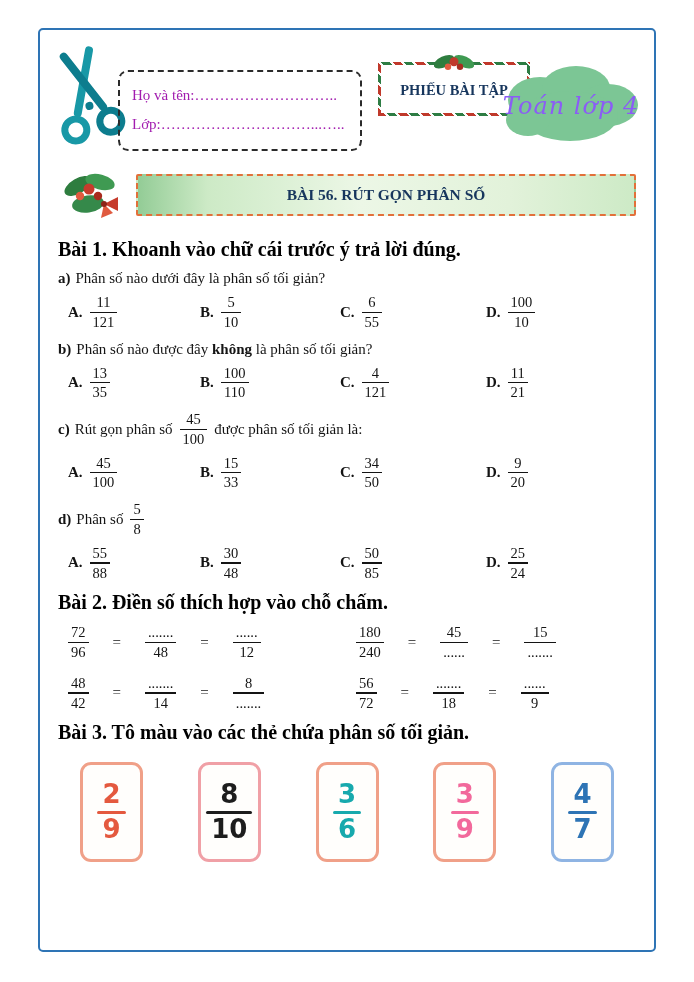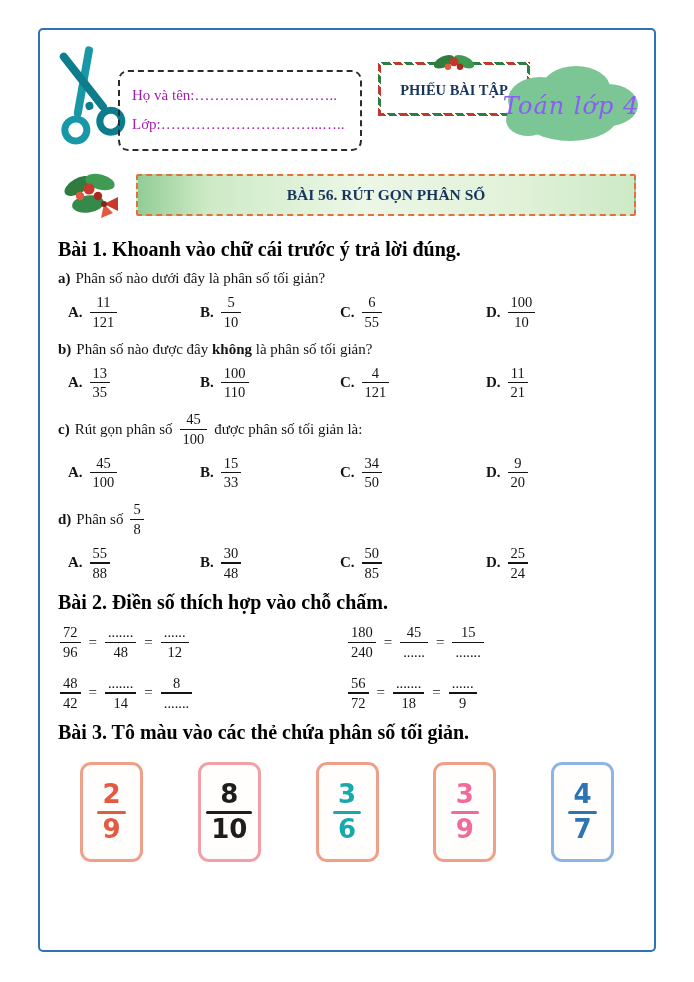--- a/index.html
+++ b/index.html
@@ -60,21 +60,21 @@
   .opts { display: flex; margin: 7px 0 10px; padding-left: 10px; }
   .opt { display: flex; align-items: center; }
   .opt-1 { width: 132px; } .opt-2 { width: 140px; } .opt-3 { width: 146px; }
   .opt-letter { font-weight: bold; margin-right: 7px; font-size: 15px; }
   .frac { display: inline-flex; flex-direction: column; align-items: center; font-size: 14.5px; line-height: 1.15; vertical-align: middle; }
   .frac .bar { align-self: stretch; height: 1.2px; background: currentColor; margin: 1px 0; }
   .frac .num, .frac .den { padding: 0 3px; }
   .inline-frac { margin: 0 7px; }
   
   .eq-grid { display: grid; grid-template-columns: 1fr 1fr; row-gap: 14px; margin: 10px 0 6px; padding-left: 2px; }
-  .equation { display: flex; align-items: center; gap: 8px; font-size: 15px; }
+  .equation { display: flex; align-items: center; gap: 24px; font-size: 15px; margin-left: 8px; }
   .eq-sign { font-size: 15px; }
   
   .cards { display: flex; justify-content: space-between; padding: 14px 22px 0; }
   .card {
     width: 63px; height: 100px;
     border: 3px solid; border-radius: 11px;
     display: flex; align-items: center; justify-content: center;
     background: #fffefc;
   }
   .card-frac { display: inline-flex; flex-direction: column; align-items: center; font-family: "DejaVu Sans", sans-serif; font-weight: bold; font-size: 26px; line-height: 1.05; }

